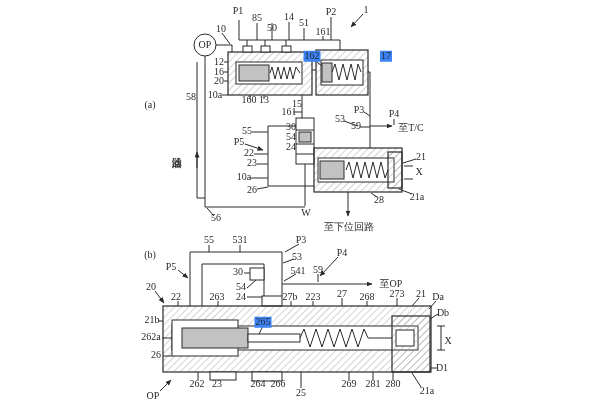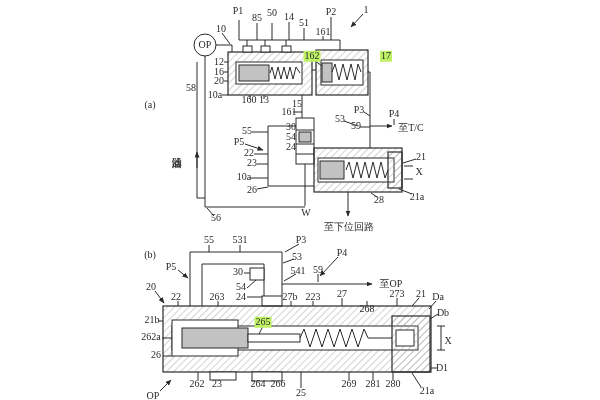--- a/index.html
+++ b/index.html
@@ -13,21 +13,21 @@
   .ln   { fill:none; stroke:var(--line,#2a2a2a); stroke-width:1; }
   .bore { fill:#ffffff; stroke:var(--line,#2a2a2a); stroke-width:1; }
   .spool{ fill:var(--spool_fill,#c2c2c2); stroke:var(--line,#2a2a2a); stroke-width:1; }
   .blk  { stroke:var(--line,#2a2a2a); stroke-width:1.2; }
   .lbl {
     position:absolute; transform:translate(-50%,-50%);
     font-size:10px; line-height:1.05; color:var(--line,#1a1a1a);
     white-space:nowrap; text-align:center;
   }
   .lbl.v { writing-mode:vertical-rl; letter-spacing:1px; }
-  .lbl.bgw { background:#bef264; padding:0 1px; }
+  .lbl.bgw { background:#3b82f6; padding:0 1px; }
 </style>
 </head>
 <body>
 
 <div class="stage">
 
   <svg width="600" height="400" viewBox="0 0 600 400">
     <defs>
       <pattern id="hatch" patternUnits="userSpaceOnUse" width="5" height="5" patternTransform="rotate(45)">
         <line x1="0" y1="0" x2="0" y2="5" stroke="#a8a8a8" stroke-width="1"></line>
@@ -121,38 +121,38 @@
       <path class="ln" d="M198,380 V372 M258,380 V381 M301,388 V372 M349,380 V372 M373,380 V372 M393,380 V372 M421,387 L412,373"></path>
       <path class="ln" marker-end="url(#ah)" d="M160,391 L171,380"></path>
     </g>
   </svg>
 
   <div>
       <span class="lbl" style="left: 150px; top: 105px;">(a)</span>
       <span class="lbl" style="left: 366px; top: 10px;">1</span>
       <span class="lbl" style="left: 238px; top: 11px;">P1</span>
       <span class="lbl" style="left: 257px; top: 18px;">85</span>
-      <span class="lbl" style="left: 272px; top: 13px; text-align: right;">50</span>
+      <span class="lbl" style="left: 272px; top: 28px; text-align: right;">50</span>
       <span class="lbl" style="left: 289px; top: 17px;">14</span>
       <span class="lbl" style="left: 304px; top: 23px; text-align: center;">51</span>
       <span class="lbl" style="left: 331px; top: 12px;">P2</span>
       <span class="lbl" style="left: 221px; top: 29px;">10</span>
       <span class="lbl" style="left: 205px; top: 45px;">OP</span>
       <span class="lbl" style="left: 323px; top: 32px;">161</span>
       <span class="lbl bgw" style="left: 312px; top: 56px;">162</span>
       <span class="lbl bgw" style="left: 339px; top: 56px; margin-left: 47px;">17</span>
       <span class="lbl" style="left: 219px; top: 62px;">12</span>
       <span class="lbl" style="left: 219px; top: 72px;">16</span>
       <span class="lbl" style="left: 219px; top: 81px;">20</span>
       <span class="lbl" style="left: 215px; top: 95px;">10a</span>
       <span class="lbl" style="left: 249px; top: 100px;">160</span>
       <span class="lbl" style="left: 264px; top: 100px;">13</span>
       <span class="lbl" style="left: 297px; top: 104px;">15</span>
       <span class="lbl" style="left: 289px; top: 112px;">161</span>
-      <span class="lbl" style="left: 191px; top: 88px;">58</span>
+      <span class="lbl" style="left: 191px; top: 97px;">58</span>
       <span class="lbl" style="left: 359px; top: 110px;">P3</span>
       <span class="lbl" style="left: 394px; top: 114px;">P4</span>
       <span class="lbl" style="left: 247px; top: 131px;">55</span>
       <span class="lbl" style="left: 340px; top: 119px;">53</span>
       <span class="lbl" style="left: 356px; top: 126px;">59</span>
       <span class="lbl" style="left: 291px; top: 127px;">30</span>
       <span class="lbl" style="left: 291px; top: 137px;">54</span>
       <span class="lbl" style="left: 291px; top: 147px;">24</span>
       <span class="lbl" style="left: 239px; top: 142px;">P5</span>
       <span class="lbl" style="left: 249px; top: 153px;">22</span>
@@ -182,21 +182,21 @@
       <span class="lbl" style="left: 238px; top: 272px;">30</span>
       <span class="lbl" style="left: 241px; top: 287px;">54</span>
       <span class="lbl" style="left: 241px; top: 297px;">24</span>
       <span class="lbl" style="left: 391px; top: 284px;">至OP</span>
       <span class="lbl" style="left: 151px; top: 287px;">20</span>
       <span class="lbl" style="left: 176px; top: 297px;">22</span>
       <span class="lbl" style="left: 217px; top: 297px;">263</span>
       <span class="lbl" style="left: 290px; top: 297px;">27b</span>
       <span class="lbl" style="left: 313px; top: 297px;">223</span>
       <span class="lbl" style="left: 342px; top: 294px;">27</span>
-      <span class="lbl" style="left: 367px; top: 309px;">268</span>
+      <span class="lbl" style="left: 367px; top: 297px;">268</span>
       <span class="lbl" style="left: 397px; top: 294px;">273</span>
       <span class="lbl" style="left: 421px; top: 294px;">21</span>
       <span class="lbl" style="left: 438px; top: 297px;">Da</span>
       <span class="lbl" style="left: 152px; top: 320px;">21b</span>
       <span class="lbl" style="left: 151px; top: 337px;">262a</span>
       <span class="lbl" style="left: 156px; top: 355px;">26</span>
       <span class="lbl bgw" style="left: 263px; top: 322px;">265</span>
       <span class="lbl" style="left: 443px; top: 313px;">Db</span>
       <span class="lbl" style="left: 448px; top: 341px;">X</span>
       <span class="lbl" style="left: 442px; top: 368px;">D1</span>

